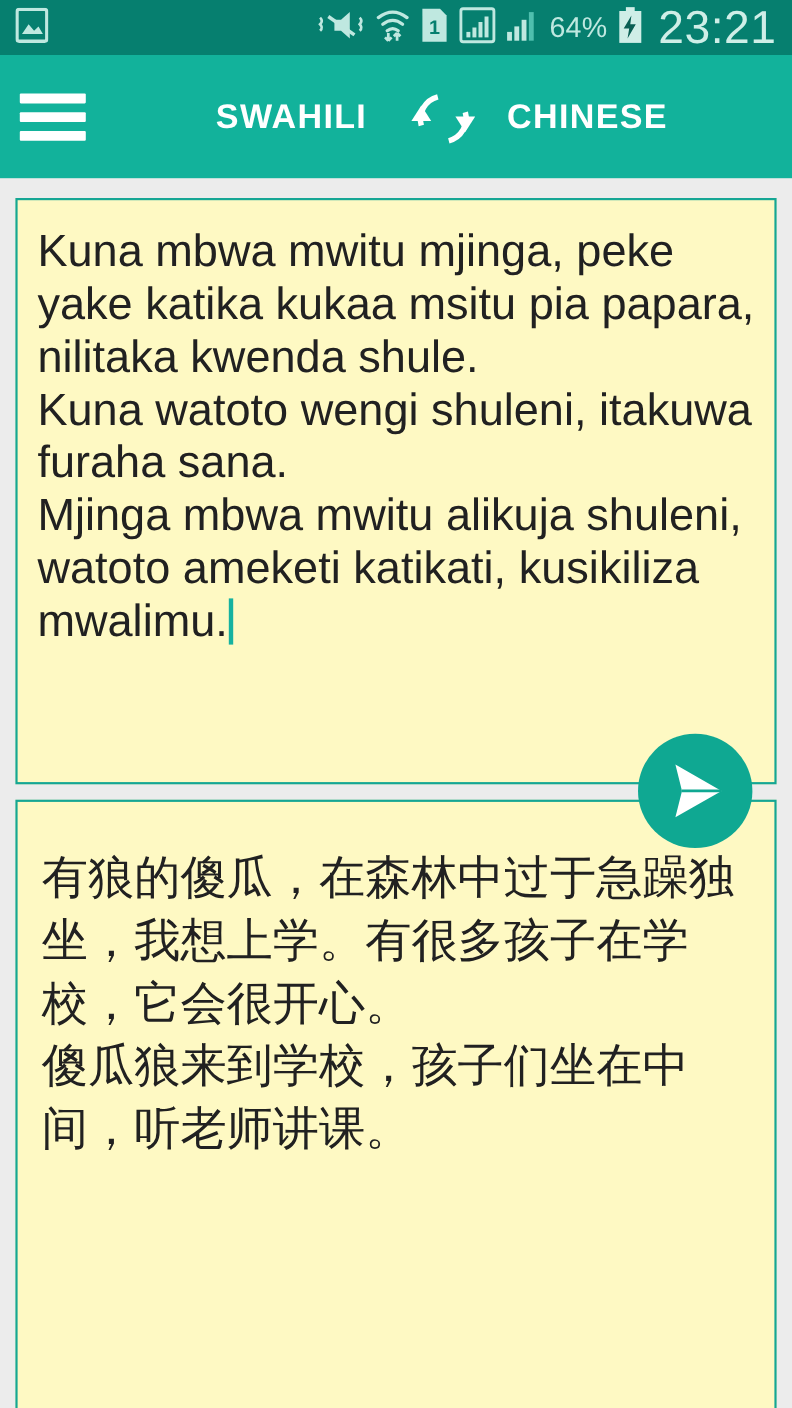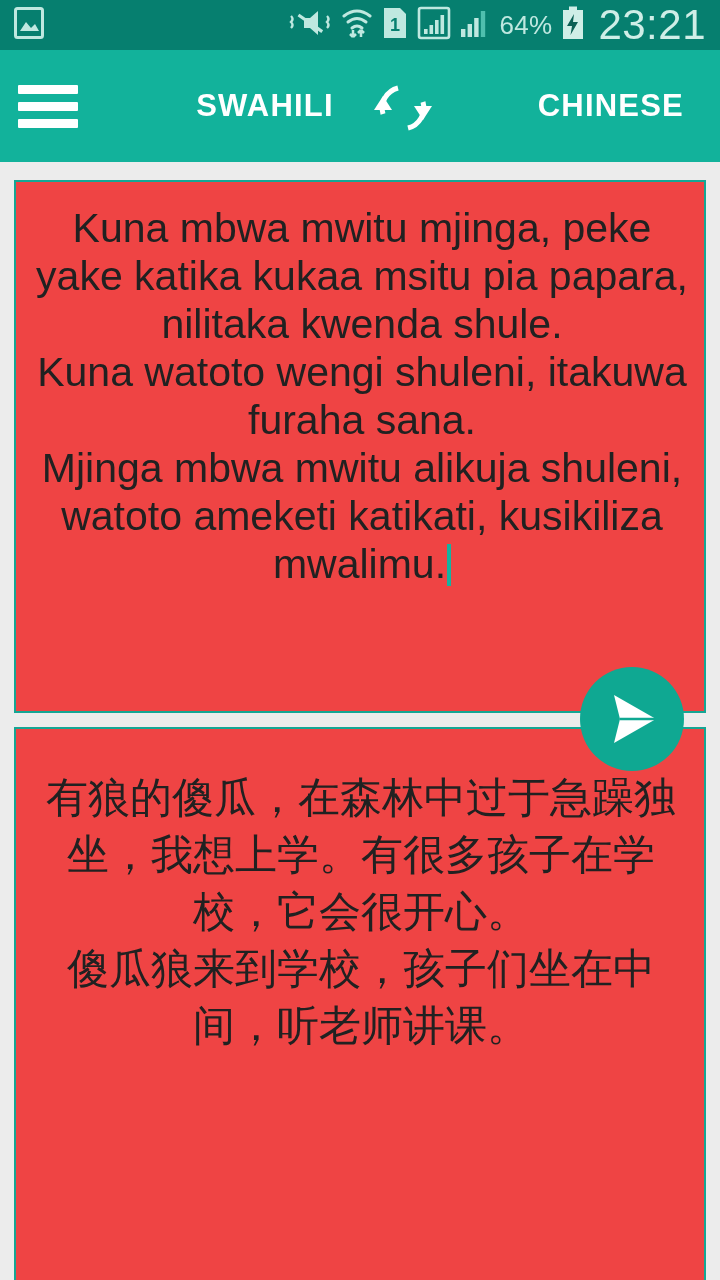--- a/index.html
+++ b/index.html
@@ -81,41 +81,40 @@
     letter-spacing: 1.2px;
   }
   .lang-src {
     position: absolute;
     left: 165px;
     width: 200px;
     text-align: center;
   }
   .lang-dst {
     position: absolute;
-    left: 439px;
+    left: 461px;
     width: 245px;
-    text-align: right;
+    text-align: left;
   }
   .swap {
     position: absolute;
     left: 370px;
     top: 28px;
     width: 66px; height: 60px;
     cursor: pointer;
   }
 
   
   .card {
     position: absolute;
     left: 14px;
     width: 692px;
-    background: #ef4444;
+    background: #fef9c3;
     border: 2px solid #15a694;
     box-sizing: border-box;
-    text-align: center;
   }
   .card-source { top: 180px; height: 533px; }
   .card-target { top: 727px; height: 610px; }
 
   .src-text {
     position: absolute;
     left: 18px;
     top: 22px;
     right: 14px;
     font-size: 41px;

